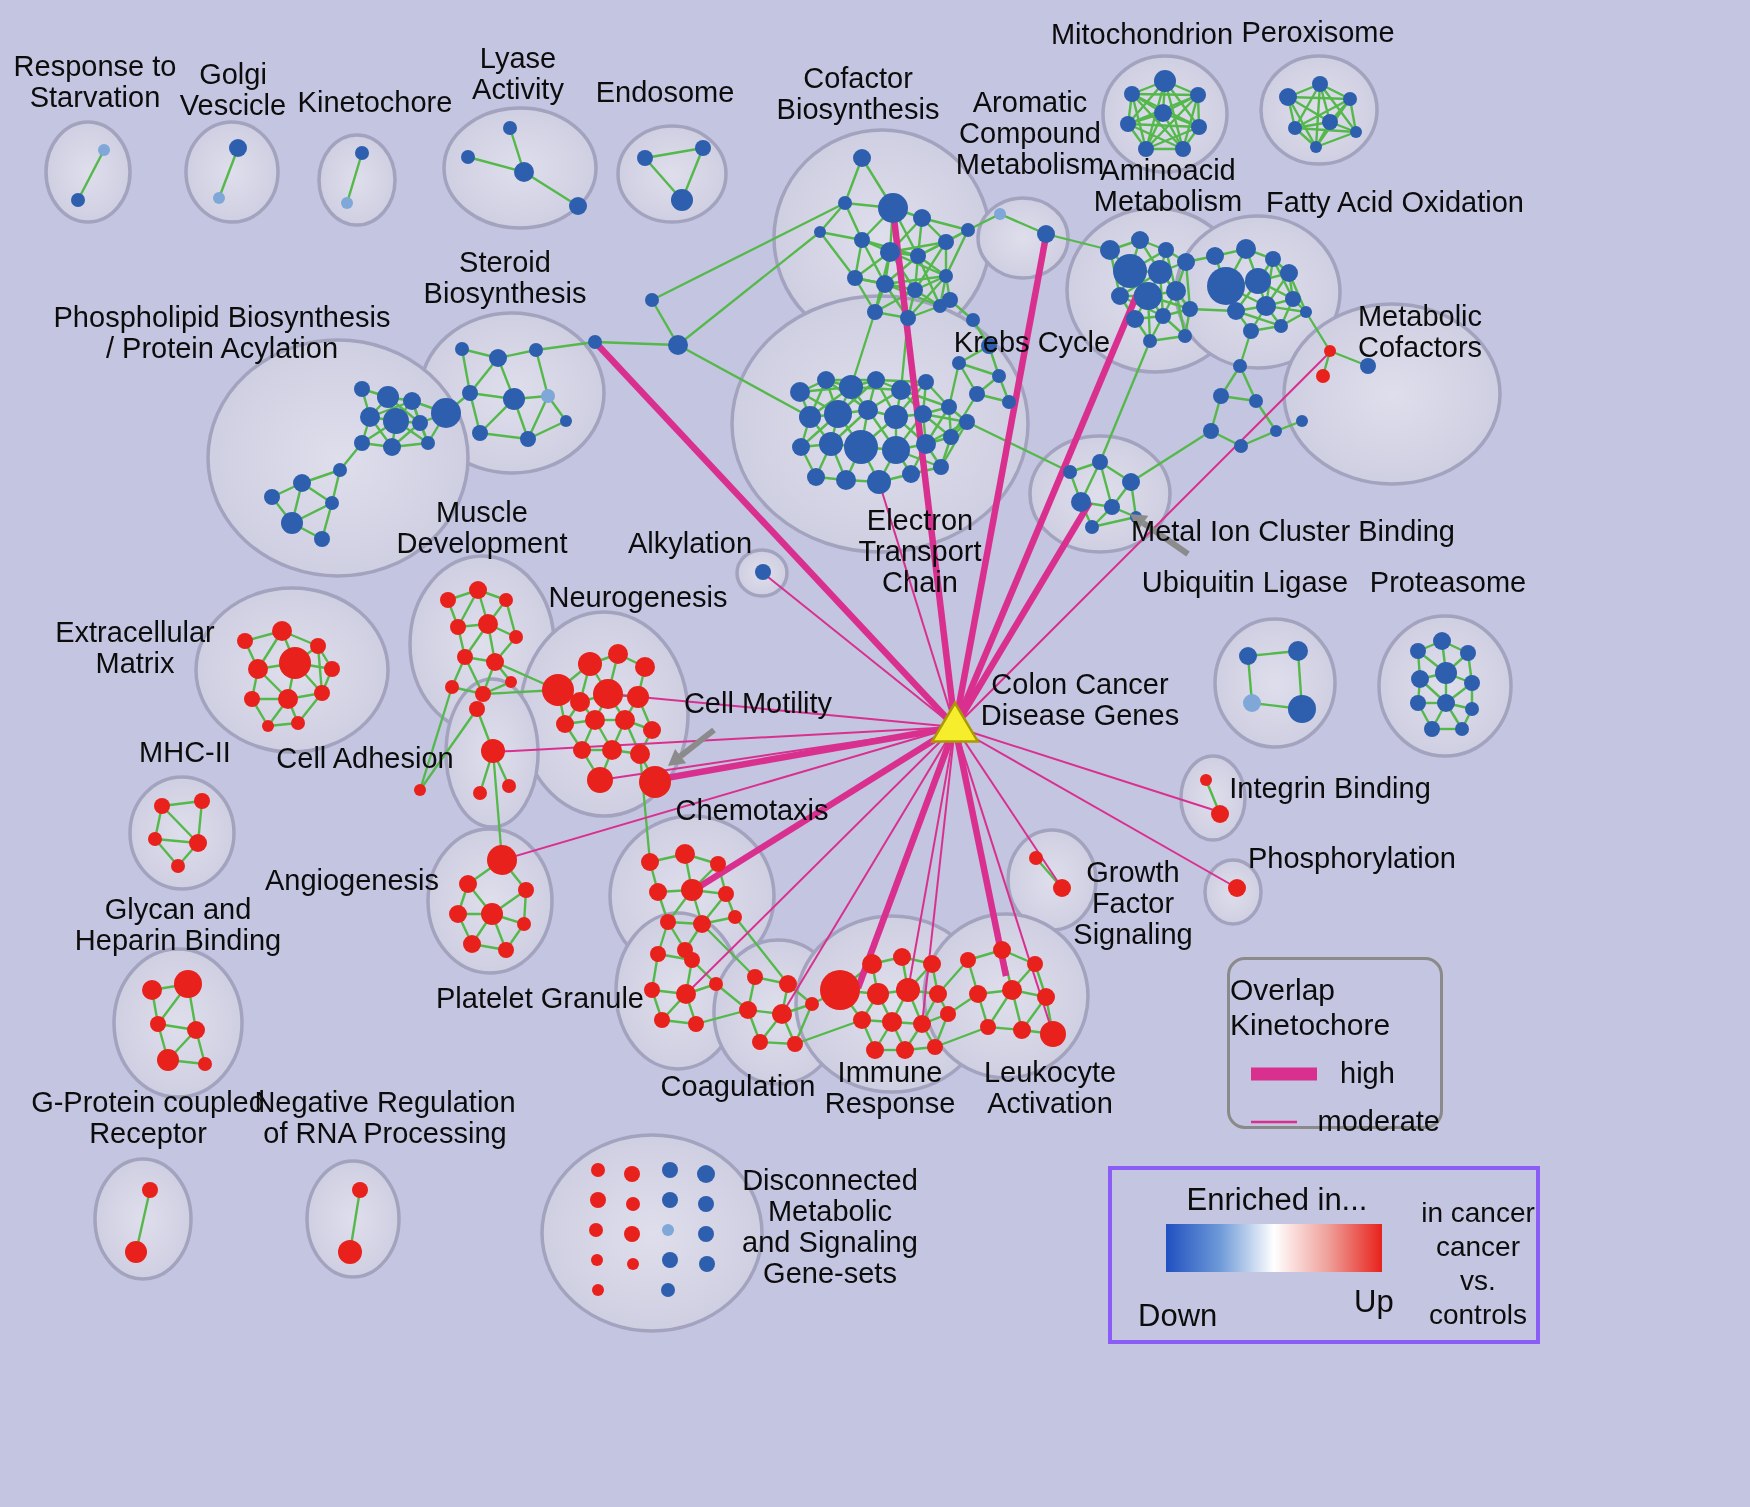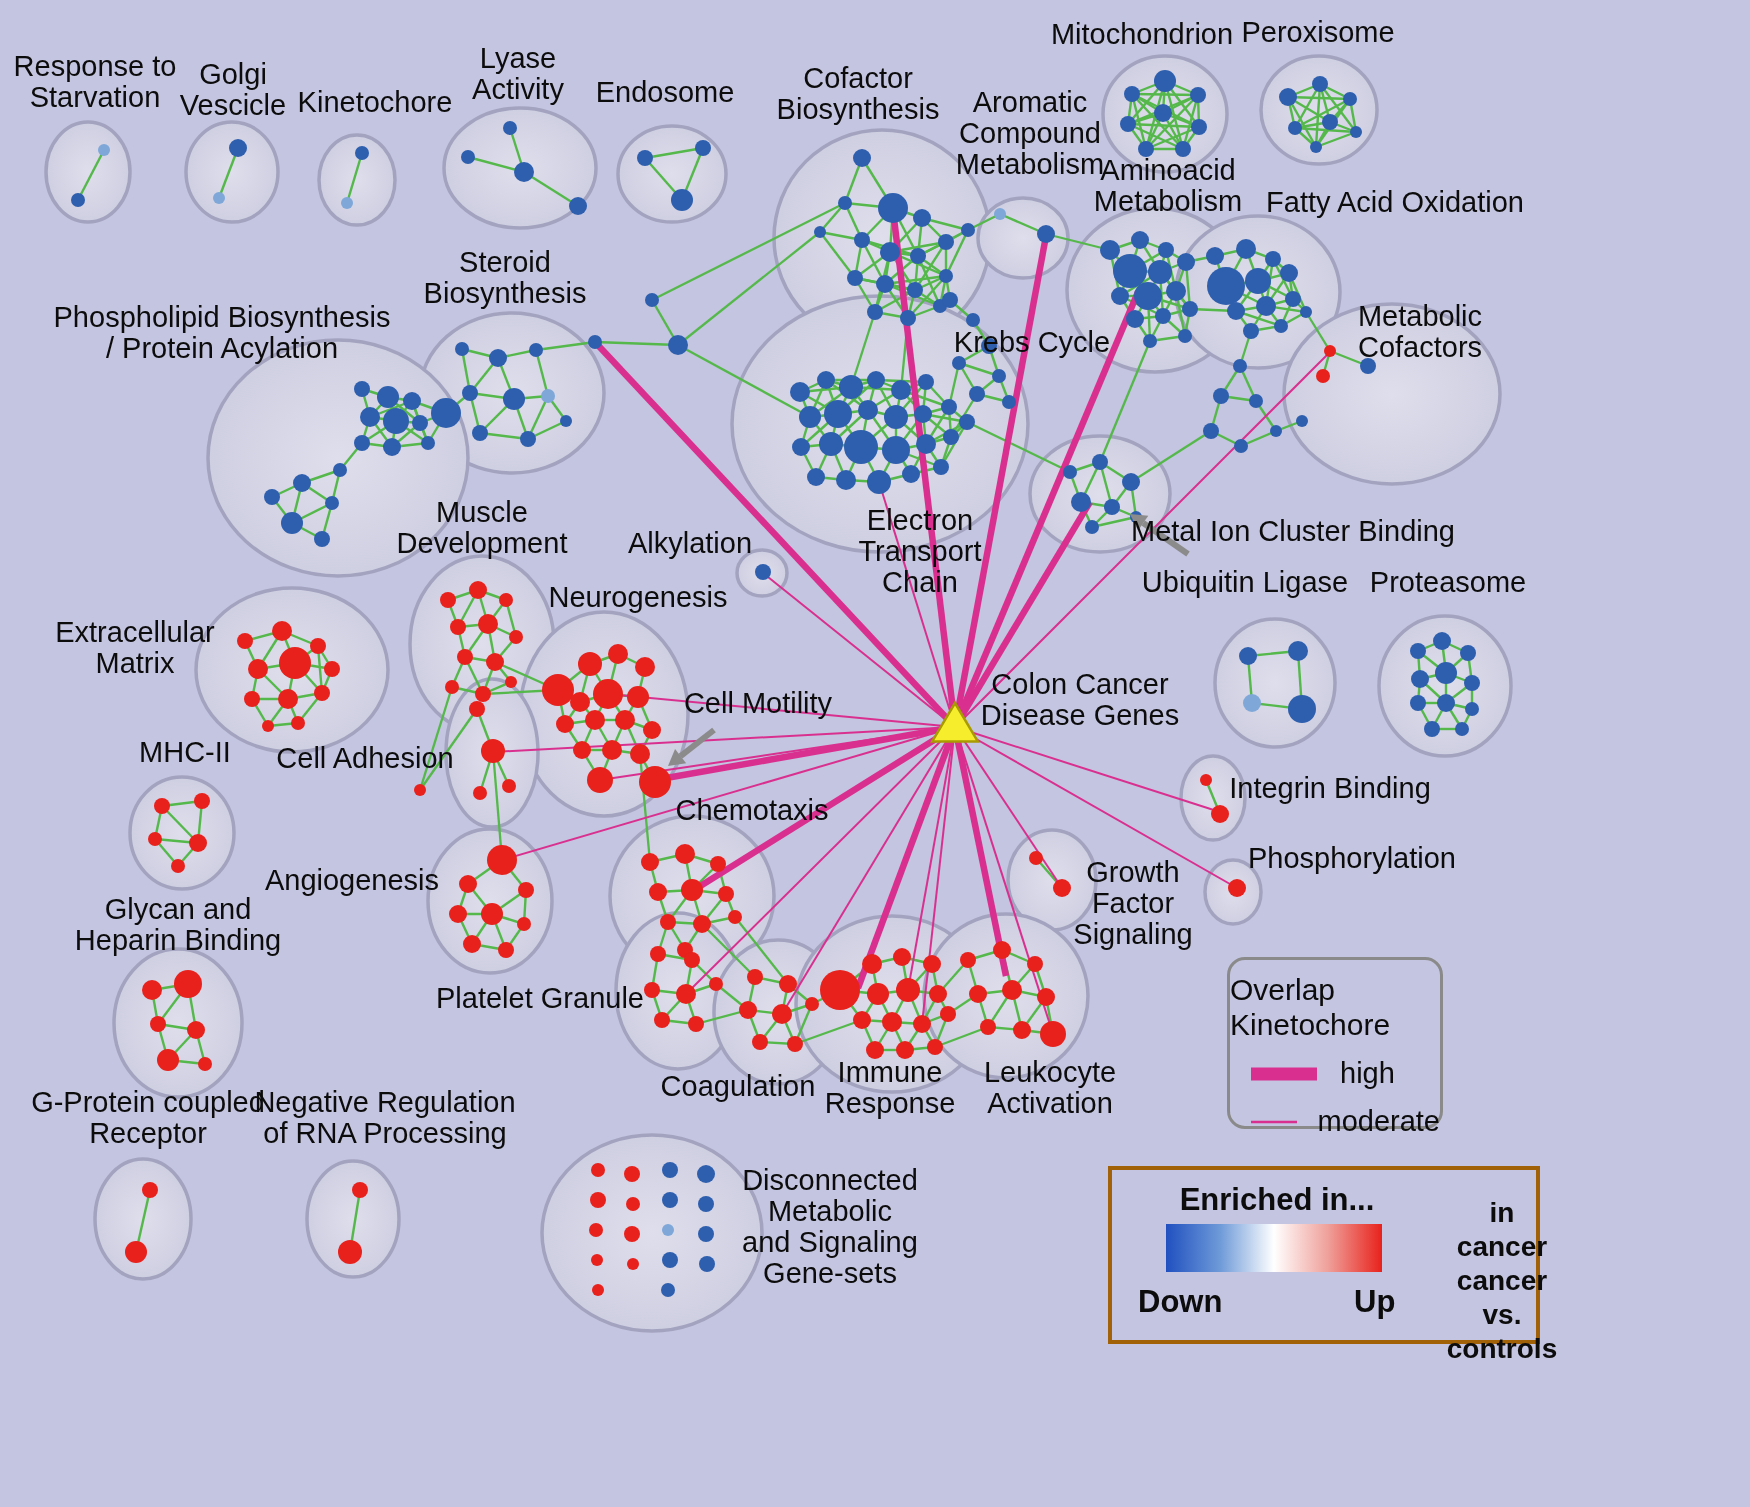--- a/index.html
+++ b/index.html
@@ -5,26 +5,26 @@
   html,body{margin:0;padding:0;}
   body{font-family:"Liberation Sans",sans-serif;}
   #figure{position:relative;width:1750px;height:1507px;overflow:hidden;}
   #net{display:block;position:absolute;left:0;top:0;}
   svg text{font-family:"Liberation Sans",sans-serif;}
   .net-label{font-size:29px;fill:#0c0c0c;font-weight:400;}
   .legend{position:absolute;box-sizing:border-box;color:#0c0c0c;}
   .legend-overlap{left:1227px;top:957px;width:216px;height:172px;border:3px solid #8a8a8a;border-radius:18px;}
   .lo-title{font-size:30px;line-height:35px;margin-top:12px;}
   .lrow{display:flex;align-items:center;gap:20px;margin:15px 0 0 18px;font-size:29px;}
-  .legend-enriched{left:1108px;top:1166px;width:432px;height:178px;border:4px solid #a16207;font-weight:bold;}
+  .legend-enriched{left:1108px;top:1166px;width:432px;height:178px;border:4px solid #8b5cf6;}
   .le-title{position:absolute;left:0;top:12px;width:330px;text-align:center;font-size:31px;}
   .le-bar{position:absolute;left:54px;top:54px;width:216px;height:48px;}
-  .le-down{position:absolute;left:26px;top:114px;font-size:31px;}
+  .le-down{position:absolute;left:26px;top:128px;font-size:31px;}
   .le-up{position:absolute;left:242px;top:114px;font-size:31px;}
-  .le-note{position:absolute;left:306px;top:26px;width:120px;text-align:center;font-size:28px;line-height:34px;margin-left:24px;}
+  .le-note{position:absolute;left:306px;top:26px;width:120px;text-align:center;font-size:28px;line-height:34px;}
 </style>
 </head>
 <body>
 
 <div id="figure" style="background: rgb(196, 197, 224);">
   <svg id="net" width="1750" height="1507" viewBox="0 0 1750 1507">
       <defs>
         <radialGradient id="ellg">
           <stop offset="0%" stop-color="#dedeec"></stop>
           <stop offset="100%" stop-color="#cfcfe2"></stop>

